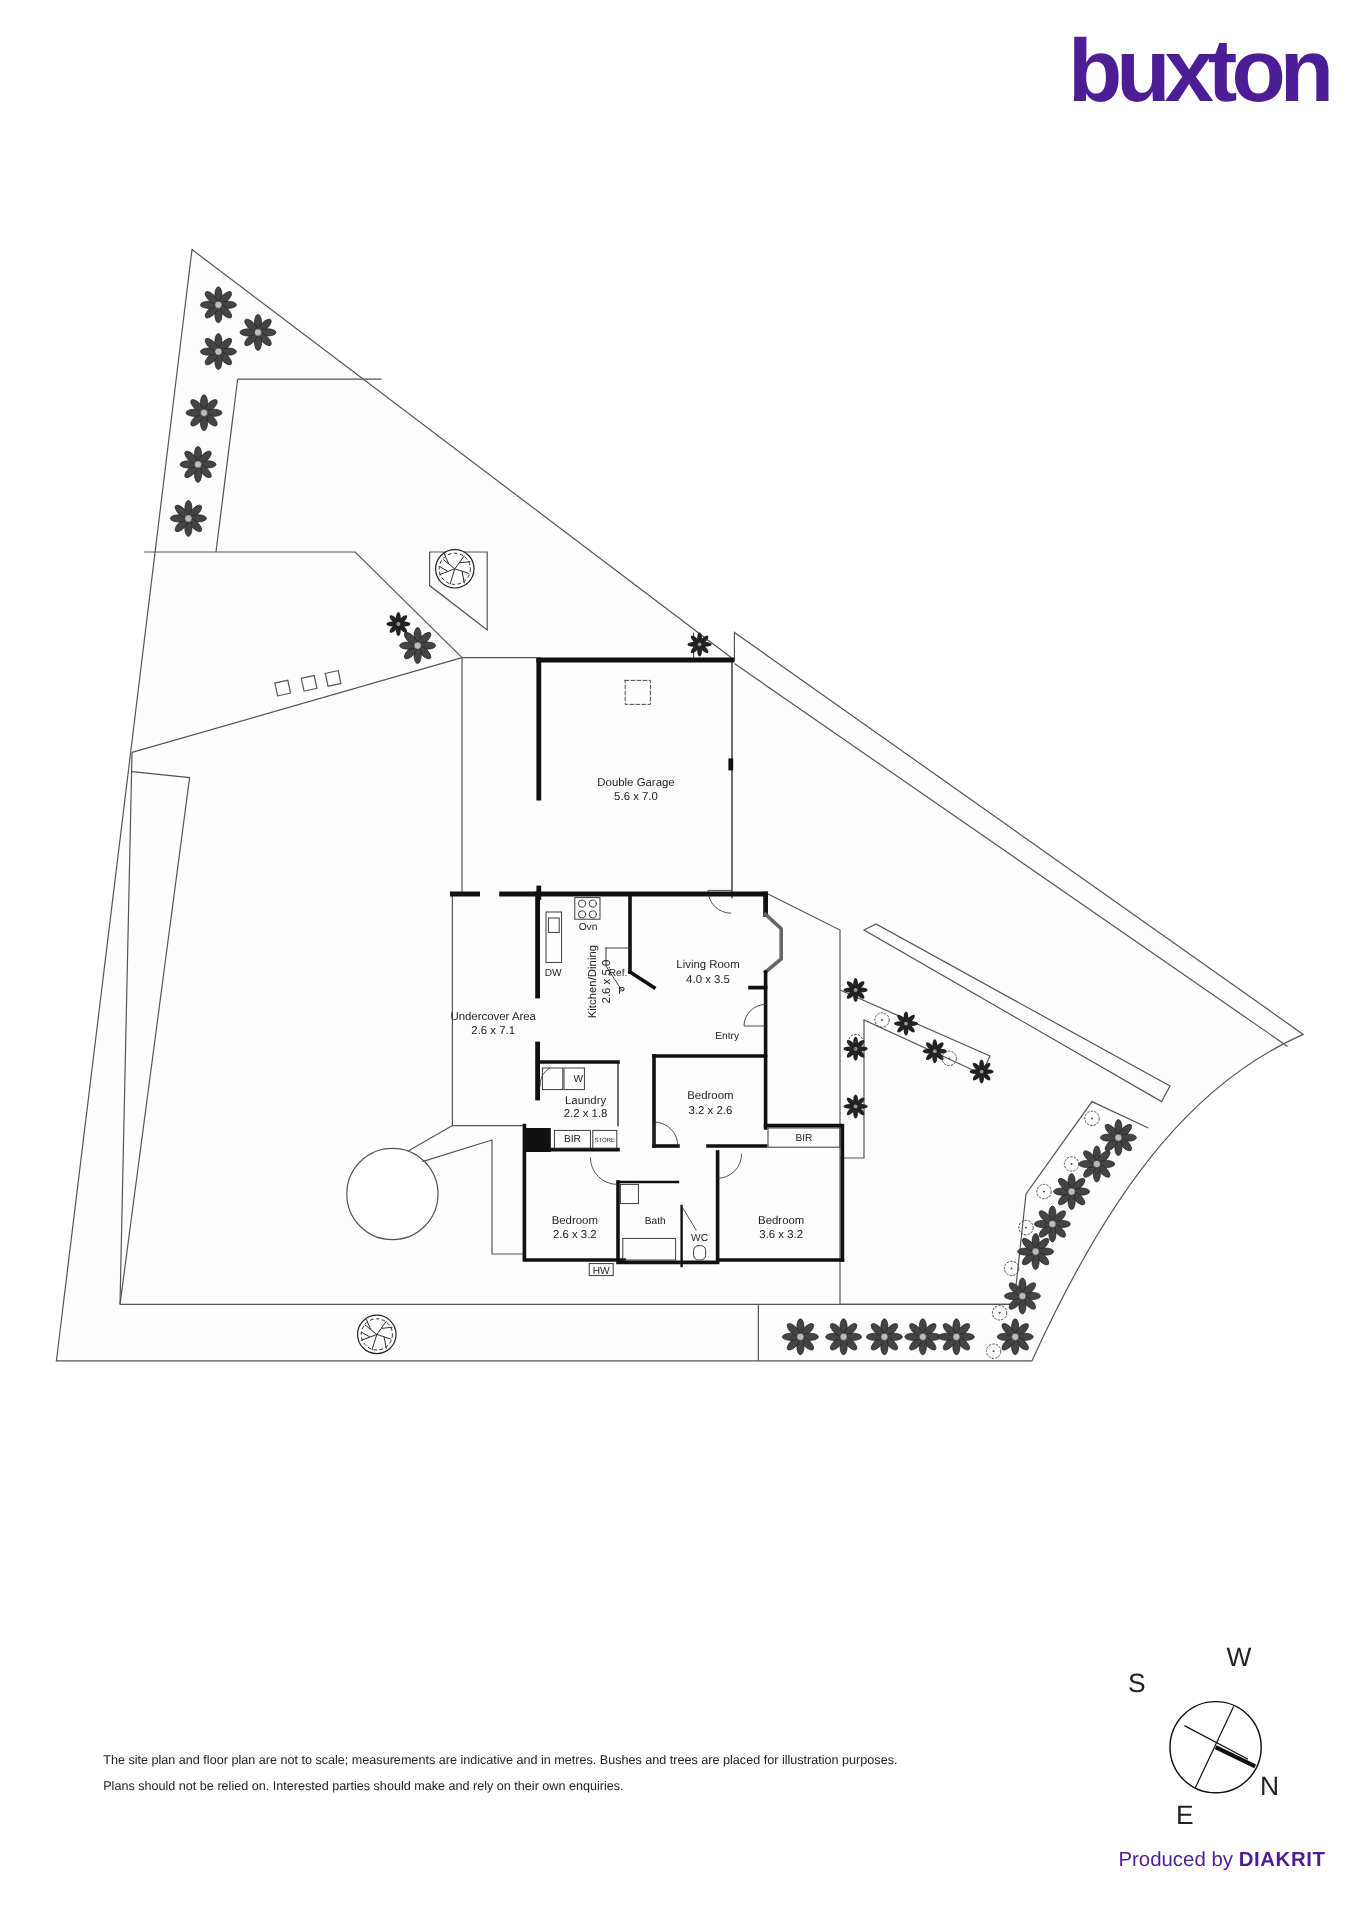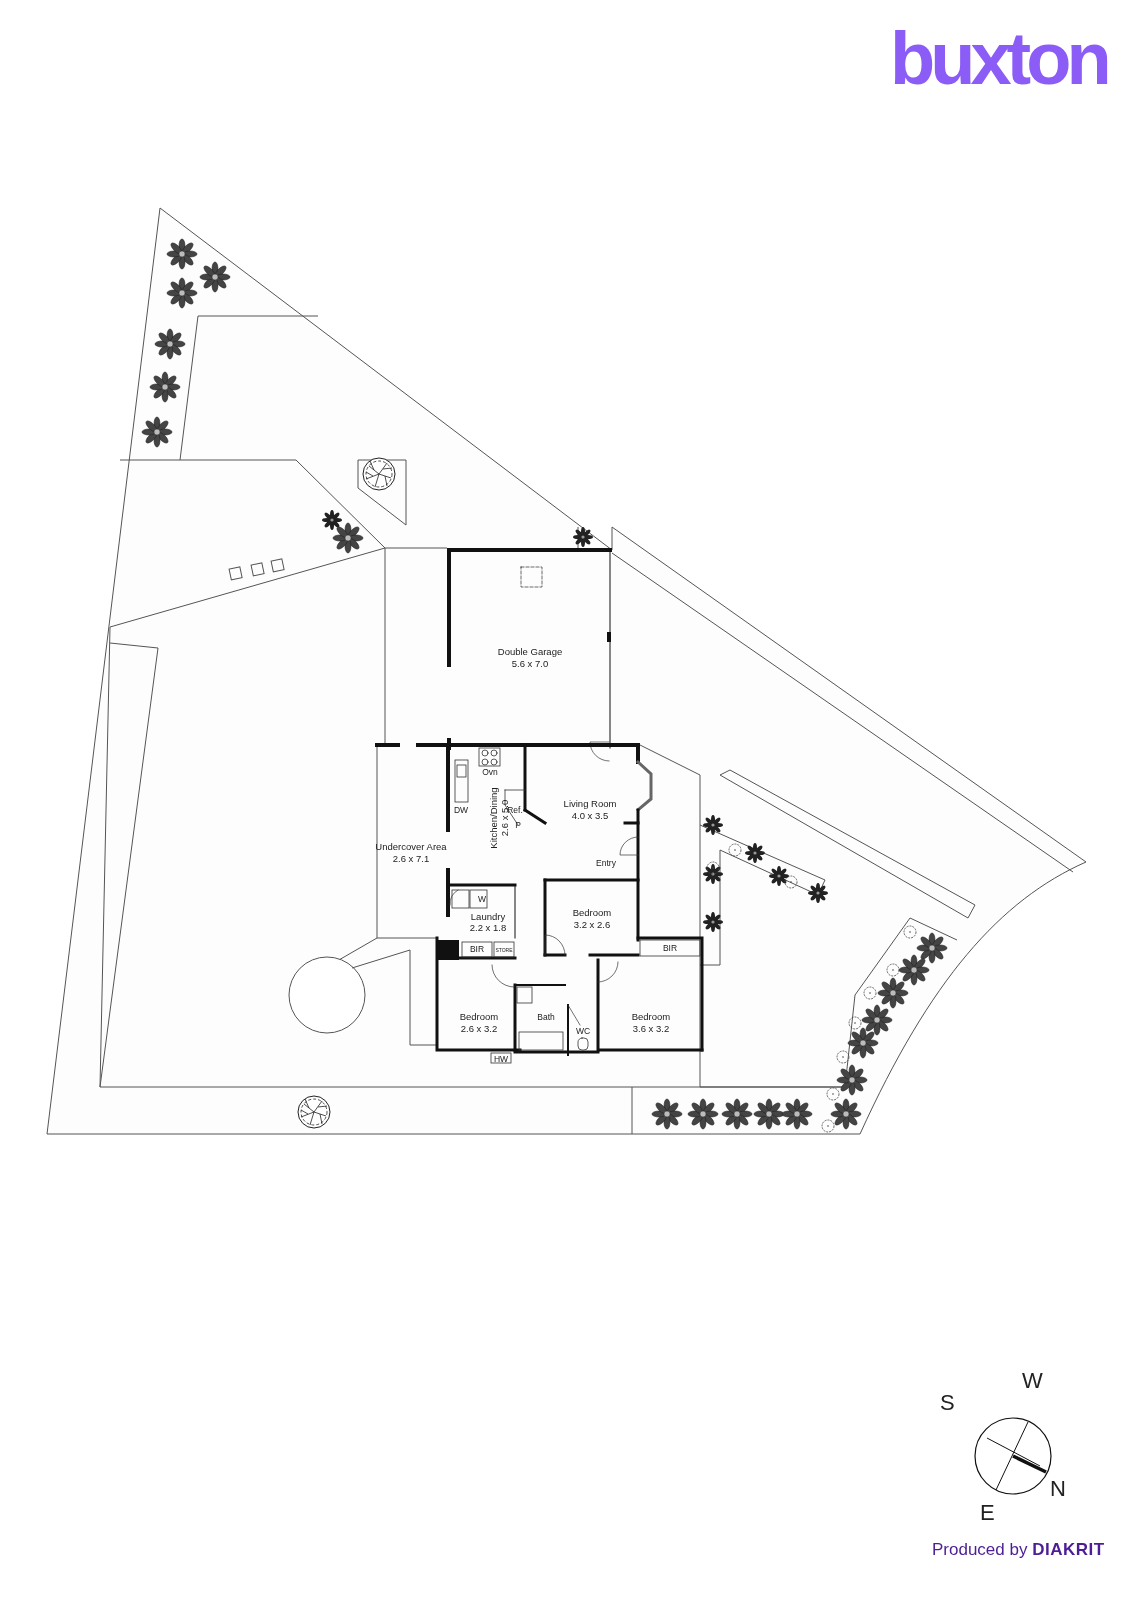--- a/index.html
+++ b/index.html
@@ -1,17 +1,17 @@
 <!DOCTYPE html>
 <html><head>
 <meta charset="utf-8">
 <style>
   html, body { margin: 0; padding: 0; background: #ffffff; }
   body { width: 1131px; height: 1600px; position: relative; overflow: hidden; font-family: "Liberation Sans", sans-serif; color: #222; }
-  .logo { position: absolute; left: 890px; top: 22px; font-family: "Liberation Sans", sans-serif; font-weight: 700; font-size: 74px; letter-spacing: -5px; color: #8b5cf6; line-height: 1; }
+  .logo { position: absolute; left: 890px; top: 22px; font-family: "Liberation Sans", sans-serif; font-weight: 700; font-size: 74px; letter-spacing: -5px; color: #4c1d95; line-height: 1; }
   svg.plan { position: absolute; left: 0; top: 0; }
   .room-label { font-family: "Liberation Sans", sans-serif; font-size: 9.5px; fill: #222; text-anchor: middle; }
   .small-label { font-family: "Liberation Sans", sans-serif; font-size: 8.5px; fill: #222; text-anchor: middle; }
   .tiny-label { font-family: "Liberation Sans", sans-serif; font-size: 5px; fill: #222; text-anchor: middle; }
   .disclaimer { position: absolute; left: 86px; top: 1456px; font-size: 10.5px; line-height: 22px; color: #222; }
   .compass-letter { position: absolute; font-size: 22px; color: #222; font-family: "Liberation Sans", sans-serif; }
   .produced { position: absolute; left: 932px; top: 1540px; font-size: 17px; color: #4c1d95; }
   .produced .brand { font-weight: 700; letter-spacing: 0.5px; }
 </style>
 </head>
@@ -262,18 +262,20 @@
     <line x1="1028" y1="1422" x2="996" y2="1490" stroke="#111" stroke-width="1"></line>
   </g>
 </svg>
 
 <span class="compass-letter" style="left:1022px; top:1368px;">W</span>
 <span class="compass-letter" style="left:940px; top:1390px;">S</span>
 <span class="compass-letter" style="left:1050px; top:1476px;">N</span>
 <span class="compass-letter" style="left:980px; top:1500px;">E</span>
 
 <div class="disclaimer">
+  <div>The site plan and floor plan are not to scale; measurements are indicative and in metres. Bushes and trees are placed for illustration purposes.</div>
+  <div>Plans should not be relied on. Interested parties should make and rely on their own enquiries.</div>
 </div>
 
 <div class="produced">
   <span>Produced by</span>
   <span class="brand">DIAKRIT</span>
 </div>
 
 </body></html>

